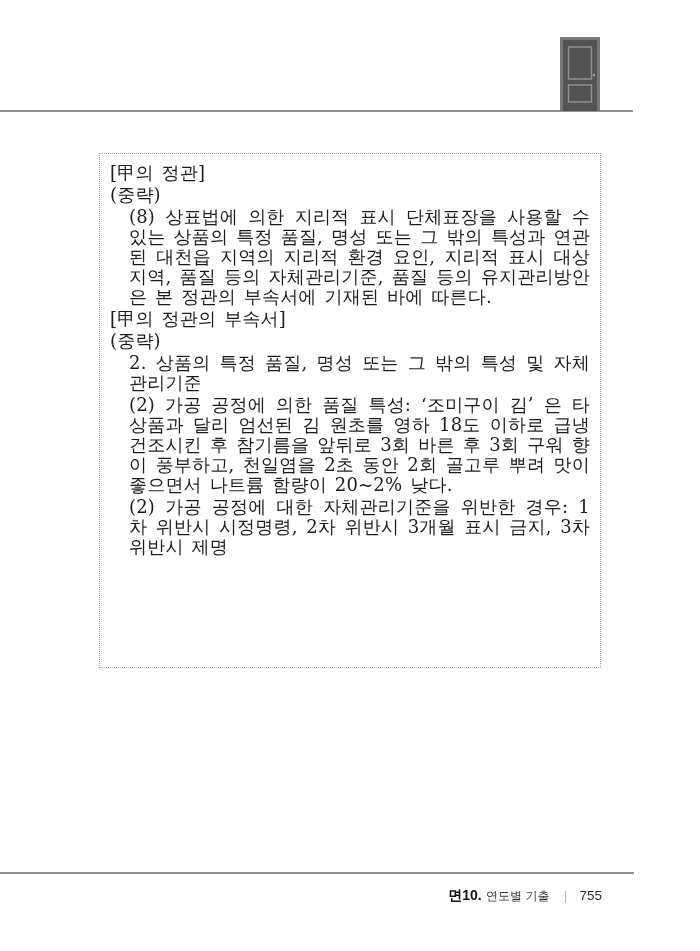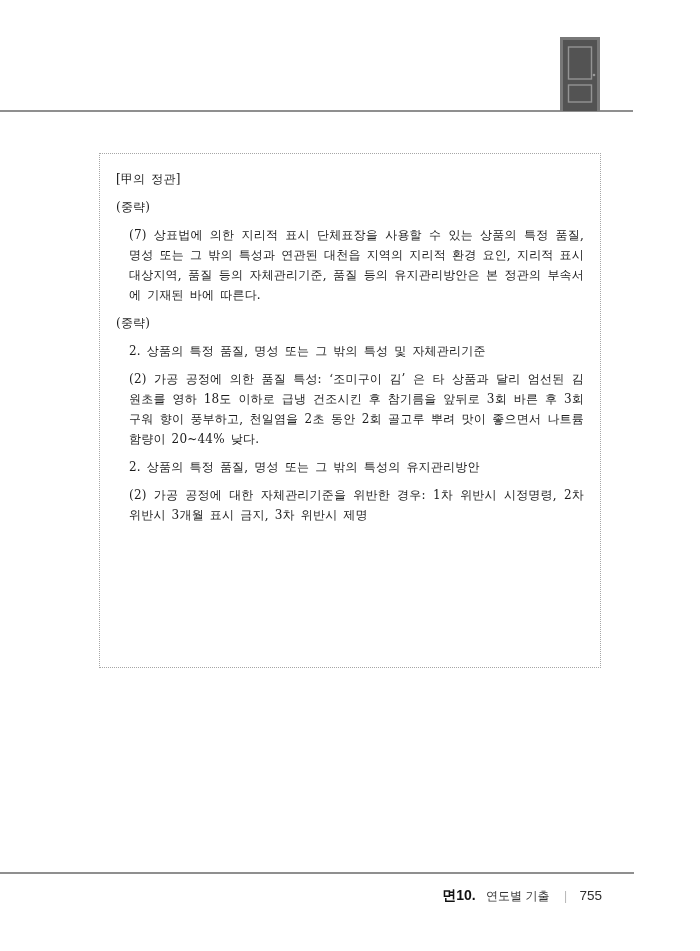--- a/index.html
+++ b/index.html
@@ -41,22 +41,22 @@
     left: 99px;
     top: 153px;
     width: 502px;
     height: 515px;
     box-sizing: border-box;
     border: 1px dotted #a6a6a6;
     padding: 7px 8px 6px 8px;
     overflow: hidden;
   }
   .para {
-    margin: 8px;
-    font-size: 12px;
+    margin: 2px;
+    font-size: 18px;
     line-height: 20px;
     text-align: justify;
     word-spacing: 2px;
     letter-spacing: 0.2px;
     color: #1c1c1c;
     font-weight: 500;
   }
   .para.indent {
     margin-left: 21px;
   }
@@ -81,21 +81,20 @@
   }
   .footer .part {
     font-size: 14px;
     font-weight: bold;
     color: #111111;
     text-align: right;
   }
   .footer .sect {
     font-size: 12px;
     color: #333333;
-    margin-left: 6px;
   }
   .footer .sep {
     font-size: 12px;
     color: #b5b5b5;
     margin: 0 8px 0 10px;
   }
   .footer .pgnum {
     font-size: 13.5px;
     color: #2e2e2e;
   }
@@ -114,25 +113,25 @@
       <rect x="8.5" y="10" width="23" height="32" fill="none" stroke="#949494" stroke-width="1.4"></rect>
       <rect x="8.5" y="48" width="23" height="17" fill="none" stroke="#949494" stroke-width="1.4"></rect>
       <circle cx="34" cy="38" r="1.3" fill="#9a9a9a"></circle>
     </svg>
   </div>
 
   <div class="doc-box">
     <div id="para-container">
         <p class="para">[甲의 정관]</p>
         <p class="para">(중략)</p>
-        <p class="para indent">(7) 상표법에 의한 지리적 표시 단체표장을 사용할 수 있는 상품의 특정 품질, 명성 또는 그 밖의 특성과 연관된 대천읍 지역의 지리적 환경 요인, 지리적 표시 대상지역, 품질 등의 자체관리기준, 품질 등의 유지관리방안은 본 정관의 부속서에 기재된 바에 따른다.</p>
+        <p class="para indent">(8) 상표법에 의한 지리적 표시 단체표장을 사용할 수 있는 상품의 특정 품질, 명성 또는 그 밖의 특성과 연관된 대천읍 지역의 지리적 환경 요인, 지리적 표시 대상지역, 품질 등의 자체관리기준, 품질 등의 유지관리방안은 본 정관의 부속서에 기재된 바에 따른다.</p>
+        <p class="para">[甲의 정관의 부속서]</p>
         <p class="para">(중략)</p>
         <p class="para indent">2. 상품의 특정 품질, 명성 또는 그 밖의 특성 및 자체관리기준</p>
-        <p class="para indent">(2) 가공 공정에 의한 품질 특성: ‘조미구이 김’ 은 타 상품과 달리 엄선된 김 원초를 영하 18도 이하로 급냉 건조시킨 후 참기름을 앞뒤로 3회 바른 후 3회 구워 향이 풍부하고, 천일염을 2초 동안 2회 골고루 뿌려 맛이 좋으면서 나트륨 함량이 20~44% 낮다.</p>
-        <p class="para indent">2. 상품의 특정 품질, 명성 또는 그 밖의 특성의 유지관리방안</p>
+        <p class="para indent">(2) 가공 공정에 의한 품질 특성: ‘조미구이 김’ 은 타 상품과 달리 엄선된 김 원초를 영하 18도 이하로 급냉 건조시킨 후 참기름을 앞뒤로 3회 바른 후 3회 구워 향이 풍부하고, 천일염을 2초 동안 2회 골고루 뿌려 맛이 좋으면서 나트륨 함량이 20~2% 낮다.</p>
         <p class="para indent">(2) 가공 공정에 대한 자체관리기준을 위반한 경우: 1차 위반시 시정명령, 2차 위반시 3개월 표시 금지, 3차 위반시 제명</p>
       </div>
   </div>
 
   <div class="footer-rule"></div>
 
   <div class="footer">
     <span class="part">면10.</span>
     <span class="sect">연도별 기출</span>
     <span class="sep">|</span>

